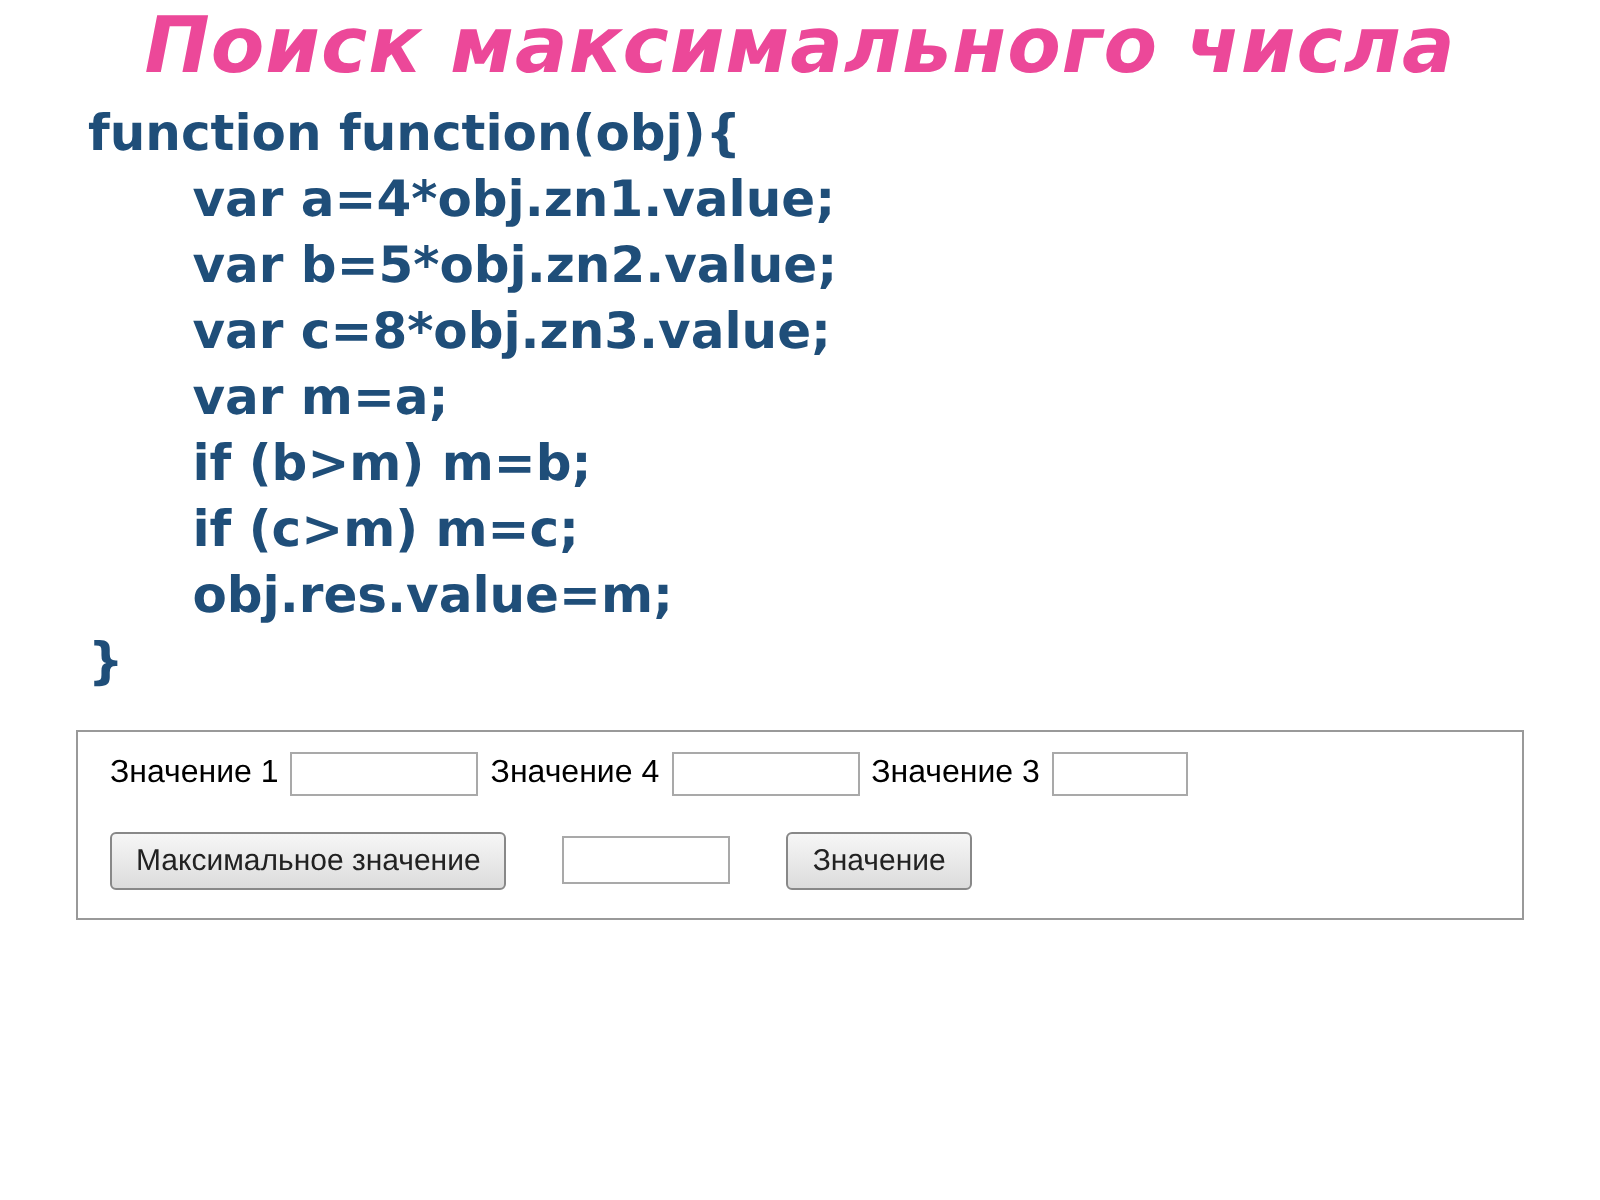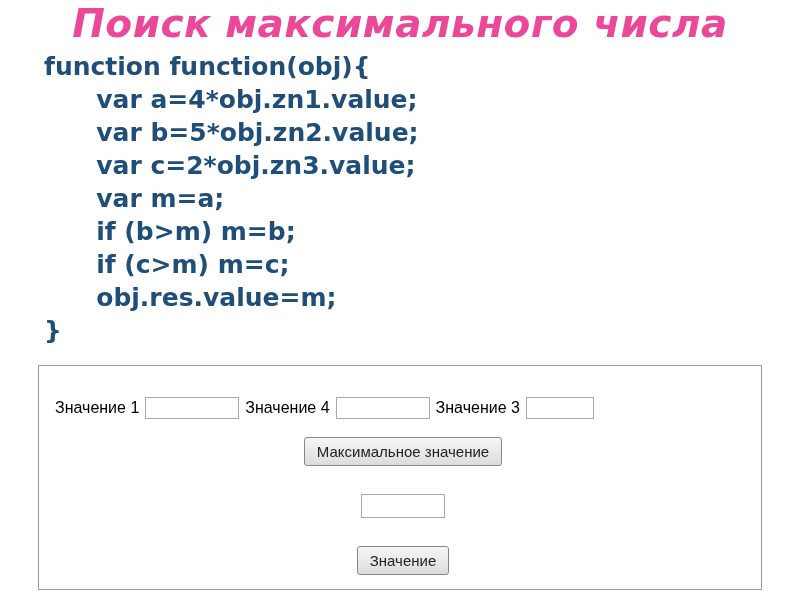--- a/index.html
+++ b/index.html
@@ -32,21 +32,21 @@
     font-weight: bold;
     font-size: 25px;
     line-height: 1.32;
     font-family: "DejaVu Sans", Verdana, Arial, sans-serif;
     white-space: pre;
     padding-left: 16px;
   }
   .form-box {
     margin: 18px 10px 0 10px;
     border: 1px solid #999;
-    padding: 31px 10px 14px 16px;
+    padding: 10px 10px 14px 16px;
     font-family: Arial, sans-serif;
   }
   .row1 {
     display: flex;
     align-items: center;
     gap: 6px;
     font-size: 16px;
     color: #000;
   }
   .row1 label { white-space: nowrap; }
@@ -58,21 +58,20 @@
     padding: 0 4px;
   }
   .in1 { width: 94px; }
   .in2 { width: 94px; }
   .in3 { width: 68px; }
   .row2 {
     margin-top: 18px;
     display: flex;
     align-items: center;
     gap: 28px;
-    flex-direction: column;
   }
   .btn {
     font-family: Arial, sans-serif;
     font-size: 15px;
     color: #222;
     background: linear-gradient(#f6f6f6, #dcdcdc);
     border: 1px solid #888;
     border-radius: 3px;
     padding: 5px 12px;
     cursor: pointer;
@@ -87,21 +86,21 @@
 </head>
 <body>
 
 <div class="slide">
 
   <h1 class="title">Поиск максимального числа</h1>
 
   <pre class="code"><span>function function(obj){</span>
 <span>      var a=4*obj.zn1.value;</span>
 <span>      var b=5*obj.zn2.value;</span>
-<span>      var c=2*obj.zn3.value;</span>
+<span>      var c=8*obj.zn3.value;</span>
 <span>      var m=a;</span>
 <span>      if (b&gt;m) m=b;</span>
 <span>      if (c&gt;m) m=c;</span>
 <span>      obj.res.value=m;</span>
 <span>}</span></pre>
 
   <div class="form-box">
     <div class="row1">
       <label>Значение 1</label>
       <input class="text-in in1" type="text" value="" style="">

